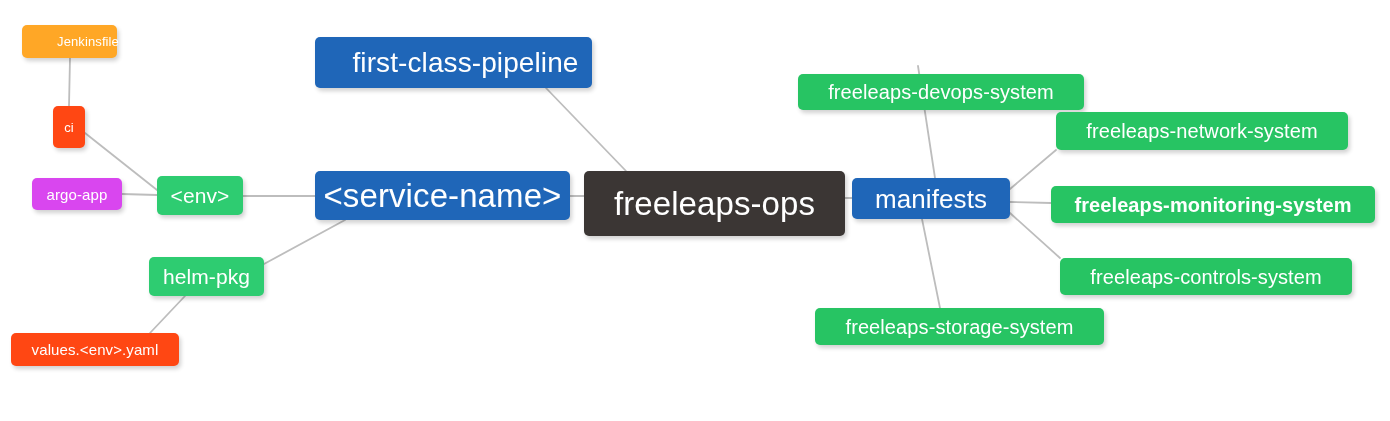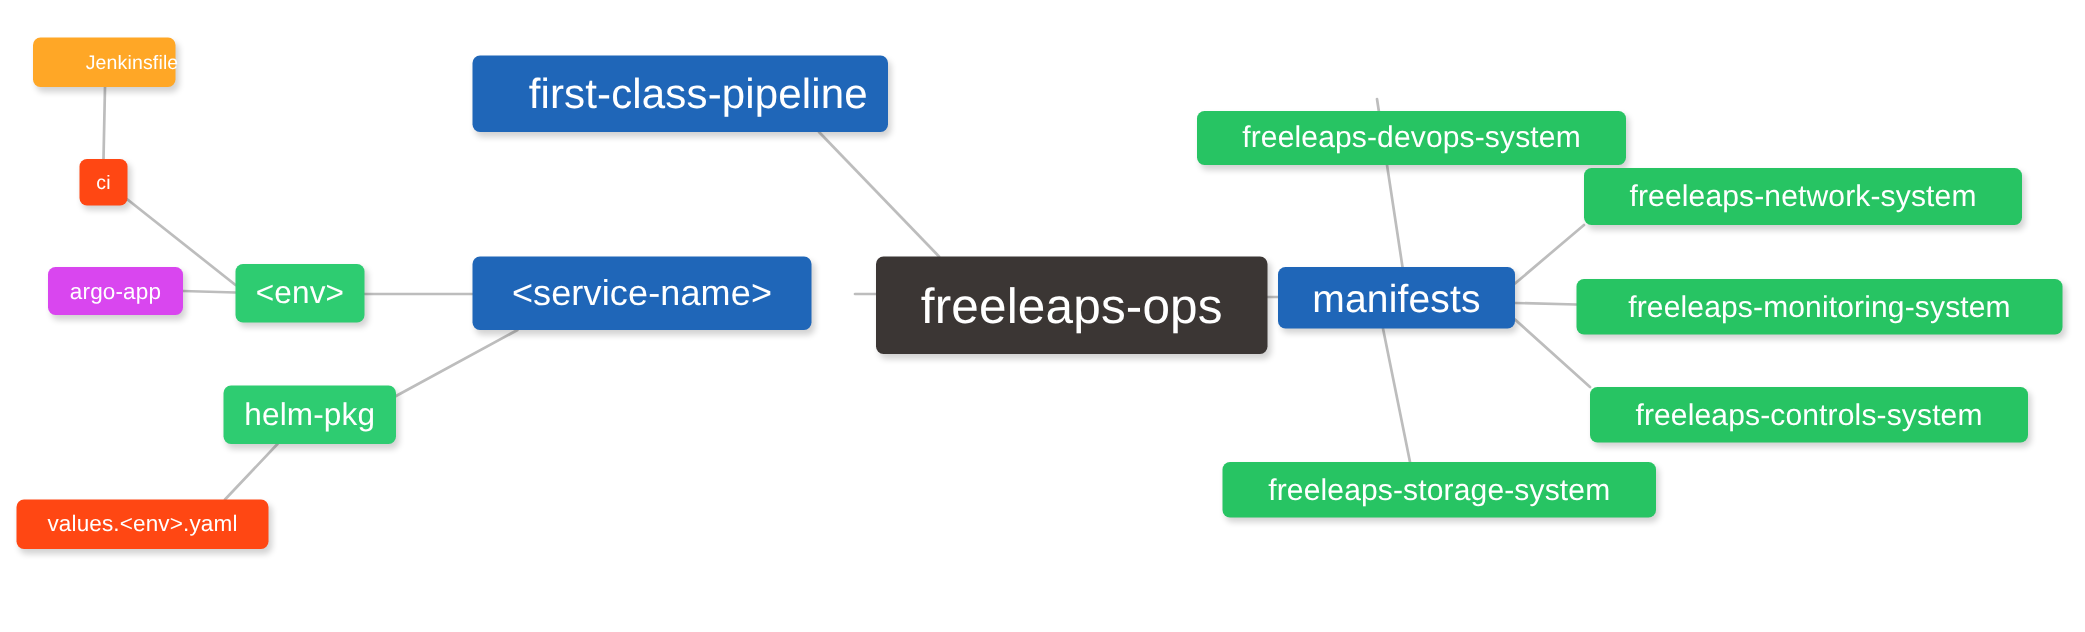--- a/index.html
+++ b/index.html
@@ -54,28 +54,28 @@
       <line x1="570" y1="196" x2="584" y2="196" stroke="#bdbdbd" stroke-width="1.8" stroke-linecap="round"></line>
       <line x1="845" y1="198" x2="852" y2="198" stroke="#bdbdbd" stroke-width="1.8" stroke-linecap="round"></line>
       <line x1="918" y1="66" x2="935" y2="178" stroke="#bdbdbd" stroke-width="1.8" stroke-linecap="round"></line>
       <line x1="1056" y1="150" x2="1010" y2="189" stroke="#bdbdbd" stroke-width="1.8" stroke-linecap="round"></line>
       <line x1="1051" y1="203" x2="1010" y2="202" stroke="#bdbdbd" stroke-width="1.8" stroke-linecap="round"></line>
       <line x1="1060" y1="258" x2="1010" y2="213" stroke="#bdbdbd" stroke-width="1.8" stroke-linecap="round"></line>
       <line x1="940" y1="308" x2="922" y2="219" stroke="#bdbdbd" stroke-width="1.8" stroke-linecap="round"></line>
     </svg>
   <div id="node-layer">
       <div class="node" style="left: 22px; top: 25px; width: 95px; height: 33px; background: rgb(255, 167, 38); font-size: 13px; padding-left: 37px;">Jenkinsfile</div>
-      <div class="node" style="left: 53px; top: 106px; width: 32px; height: 31px; background: rgb(255, 71, 19); font-size: 13px;">ci</div>
+      <div class="node" style="left: 53px; top: 106px; width: 32px; height: 42px; background: rgb(255, 71, 19); font-size: 13px;">ci</div>
       <div class="node" style="left: 32px; top: 178px; width: 90px; height: 32px; background: #d946ef; font-size: 15px;">argo-app</div>
       <div class="node" style="left: 157px; top: 176px; width: 86px; height: 39px; background: rgb(46, 204, 113); font-size: 21px;">&lt;env&gt;</div>
       <div class="node" style="left: 149px; top: 257px; width: 115px; height: 39px; background: rgb(46, 204, 113); font-size: 21px;">helm-pkg</div>
       <div class="node" style="left: 11px; top: 333px; width: 168px; height: 33px; background: rgb(255, 71, 19); font-size: 15px;">values.&lt;env&gt;.yaml</div>
       <div class="node" style="left: 315px; top: 37px; width: 277px; height: 51px; background: rgb(31, 102, 184); font-size: 28px; padding-left: 24px;">first-class-pipeline</div>
-      <div class="node" style="left: 315px; top: 171px; width: 226px; height: 49px; background: rgb(31, 102, 184); font-size: 24px;">&lt;service-name&gt;</div>
+      <div class="node" style="left: 315px; top: 171px; width: 255px; height: 49px; background: rgb(31, 102, 184); font-size: 33px;">&lt;service-name&gt;</div>
       <div class="node" style="left: 584px; top: 171px; width: 261px; height: 65px; background: rgb(59, 54, 52); font-size: 33px;">freeleaps-ops</div>
       <div class="node" style="left: 852px; top: 178px; width: 158px; height: 41px; background: rgb(31, 102, 184); font-size: 26px;">manifests</div>
       <div class="node" style="left: 798px; top: 30px; width: 286px; height: 36px; background: rgb(39, 196, 99); font-size: 20px; margin-top: 44px;">freeleaps-devops-system</div>
       <div class="node" style="left: 1056px; top: 112px; width: 292px; height: 38px; background: rgb(39, 196, 99); font-size: 20px;">freeleaps-network-system</div>
-      <div class="node" style="left: 1051px; top: 186px; width: 324px; height: 37px; background: rgb(39, 196, 99); font-size: 20px;">freeleaps-monitoring-system</div>
+      <div class="node" style="left: 1051px; top: 186px; width: 324px; height: 37px; background: rgb(39, 196, 99); font-size: 20px; font-weight: bold;">freeleaps-monitoring-system</div>
       <div class="node" style="left: 1060px; top: 258px; width: 292px; height: 37px; background: rgb(39, 196, 99); font-size: 20px;">freeleaps-controls-system</div>
       <div class="node" style="left: 815px; top: 308px; width: 289px; height: 37px; background: rgb(39, 196, 99); font-size: 20px;">freeleaps-storage-system</div>
     </div>
 </div>
 
 </body></html>

